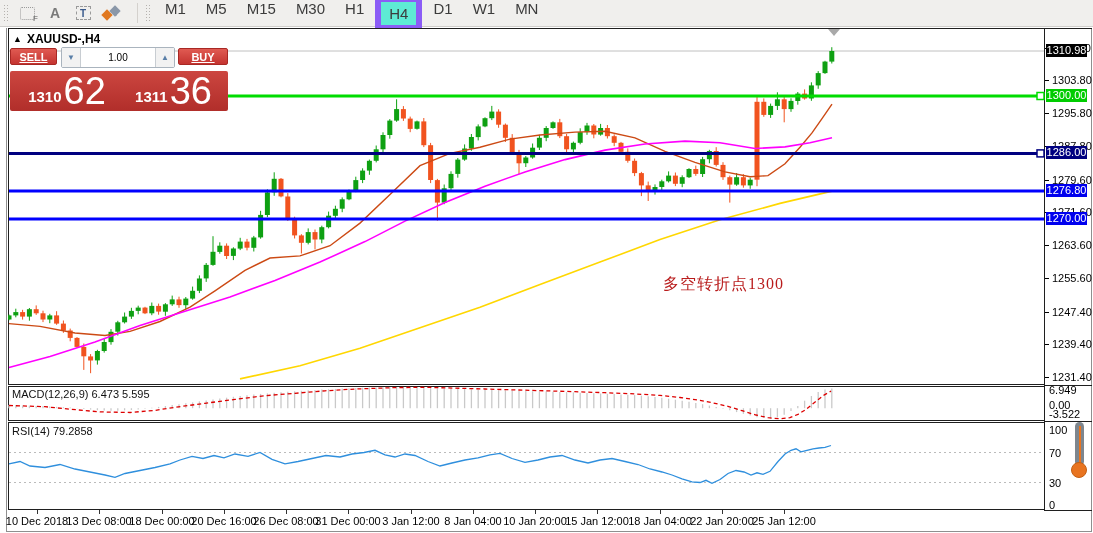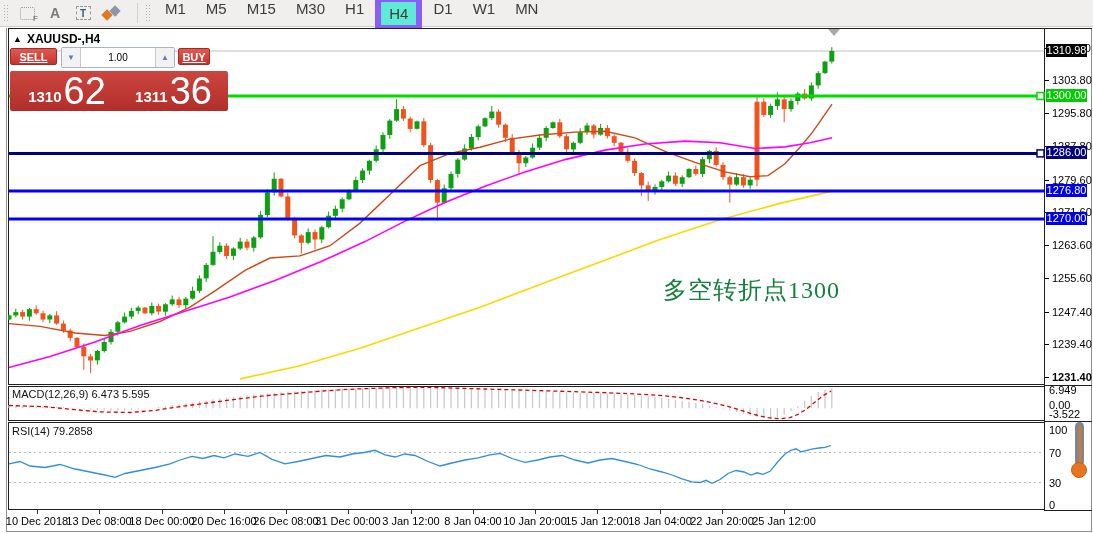--- a/index.html
+++ b/index.html
@@ -33,39 +33,39 @@
   .tb-sep { width:1px; height:20px; background:#d4d1cd; margin:0 4px; }
   
   .edge { position:absolute; background:#8f8f8f; }
   .axis-hline { position:absolute; background:#1f1f1f; height:1px; }
   svg { position:absolute; }
   
   .chart-title { position:absolute; left:13px; top:32px; font-size:12px; font-weight:bold;
     color:#000; display:flex; align-items:center; gap:5px; z-index:6; }
   .chart-title .tri { font-size:9px; }
   .ind-label { position:absolute; font-size:11px; color:#111; z-index:6; }
-  .annotation { position:absolute; color:#15803d; font-size:24px; z-index:5;
+  .annotation { position:absolute; color:#b91c1c; font-size:16px; z-index:5;
     font-family:"Liberation Serif", serif; letter-spacing:1px; }
   
   .plabel { position:absolute; left:1052px; font-size:11px; color:#000; transform:translateY(-6px); z-index:2;}
   .ptick  { position:absolute; left:1045px; width:4px; height:1px; background:#000; z-index:2;}
   .pmarker { position:absolute; left:1046px; width:41px; height:13px; color:#fff;
     font-size:11px; line-height:13px; text-align:center; transform:translateY(-7px); z-index:3;}
   .sub-axis-label { position:absolute; left:1049px; font-size:11px; color:#000; z-index:2;}
   
   .tlabel { position:absolute; top:515px; font-size:11px; color:#000; transform:translateX(-50%); white-space:nowrap; }
   .ttick  { position:absolute; top:510px; width:1px; height:4px; background:#333; }
   
   .trade-panel { position:absolute; left:10px; top:47px; width:218px; height:66px; z-index:10; }
   .tp-btn { position:absolute; height:17px; top:1px; border-radius:2px; color:#fff;
     font-size:11px; font-weight:bold; text-align:center; line-height:17px;
     background:linear-gradient(#e05a52,#c43430); border:1px solid #a82824;
     text-decoration:underline; cursor:pointer; }
   .tp-sell { left:0; width:47px; }
-  .tp-buy  { left:168px; width:32px; }
+  .tp-buy  { left:168px; width:50px; }
   .tp-spin { position:absolute; left:51px; top:0; width:114px; height:21px;
     background:#fff; border:1px solid #aab4be; border-radius:2px; display:flex; }
   .tp-spin .spin-btn { width:19px; background:#f2f2f2; color:#5a7fa8; font-size:8px;
     display:flex; align-items:center; justify-content:center; cursor:pointer; }
   .tp-spin .spin-btn.left  { border-right:1px solid #c8cdd2; }
   .tp-spin .spin-btn.right { border-left:1px solid #c8cdd2; }
   .tp-spin .vol { flex:1; text-align:center; font-size:10px; line-height:19px; color:#000; }
   .tp-price { position:absolute; top:24px; height:40px; border-radius:2px;
     background:linear-gradient(#cc4640,#b12e2a); color:#fff; display:flex;
     align-items:center; justify-content:center; gap:2px; cursor:pointer; }
@@ -560,21 +560,21 @@
     <div class="plabel" style="top: 212px;">1271.60</div>
     <div class="ptick" style="top: 245px;"></div>
     <div class="plabel" style="top: 245px;">1263.60</div>
     <div class="ptick" style="top: 278px;"></div>
     <div class="plabel" style="top: 278px;">1255.60</div>
     <div class="ptick" style="top: 312px;"></div>
     <div class="plabel" style="top: 312px;">1247.40</div>
     <div class="ptick" style="top: 344px;"></div>
     <div class="plabel" style="top: 344px;">1239.40</div>
     <div class="ptick" style="top: 377px;"></div>
-    <div class="plabel" style="top: 377px; font-weight: bold;">1231.40</div>
+    <div class="plabel" style="top: 377px;">1231.40</div>
     <div class="pmarker" style="top: 96px; background: rgb(0, 204, 0);">1300.00</div>
     <div class="pmarker" style="top: 153px; background: rgb(0, 0, 128);">1286.00</div>
     <div class="pmarker" style="top: 191px; background: rgb(0, 0, 238);">1276.80</div>
     <div class="pmarker" style="top: 219px; background: rgb(0, 0, 238);">1270.00</div>
     <div class="pmarker" style="top: 51px; background: rgb(0, 0, 0);">1310.98</div>
   </div>
 <div id="sub-axis">
     <div class="sub-axis-label" style="top: 384px;">6.949</div>
     <div class="sub-axis-label" style="top: 399px;">0.00</div>
     <div class="sub-axis-label" style="top: 408px;">-3.522</div>

